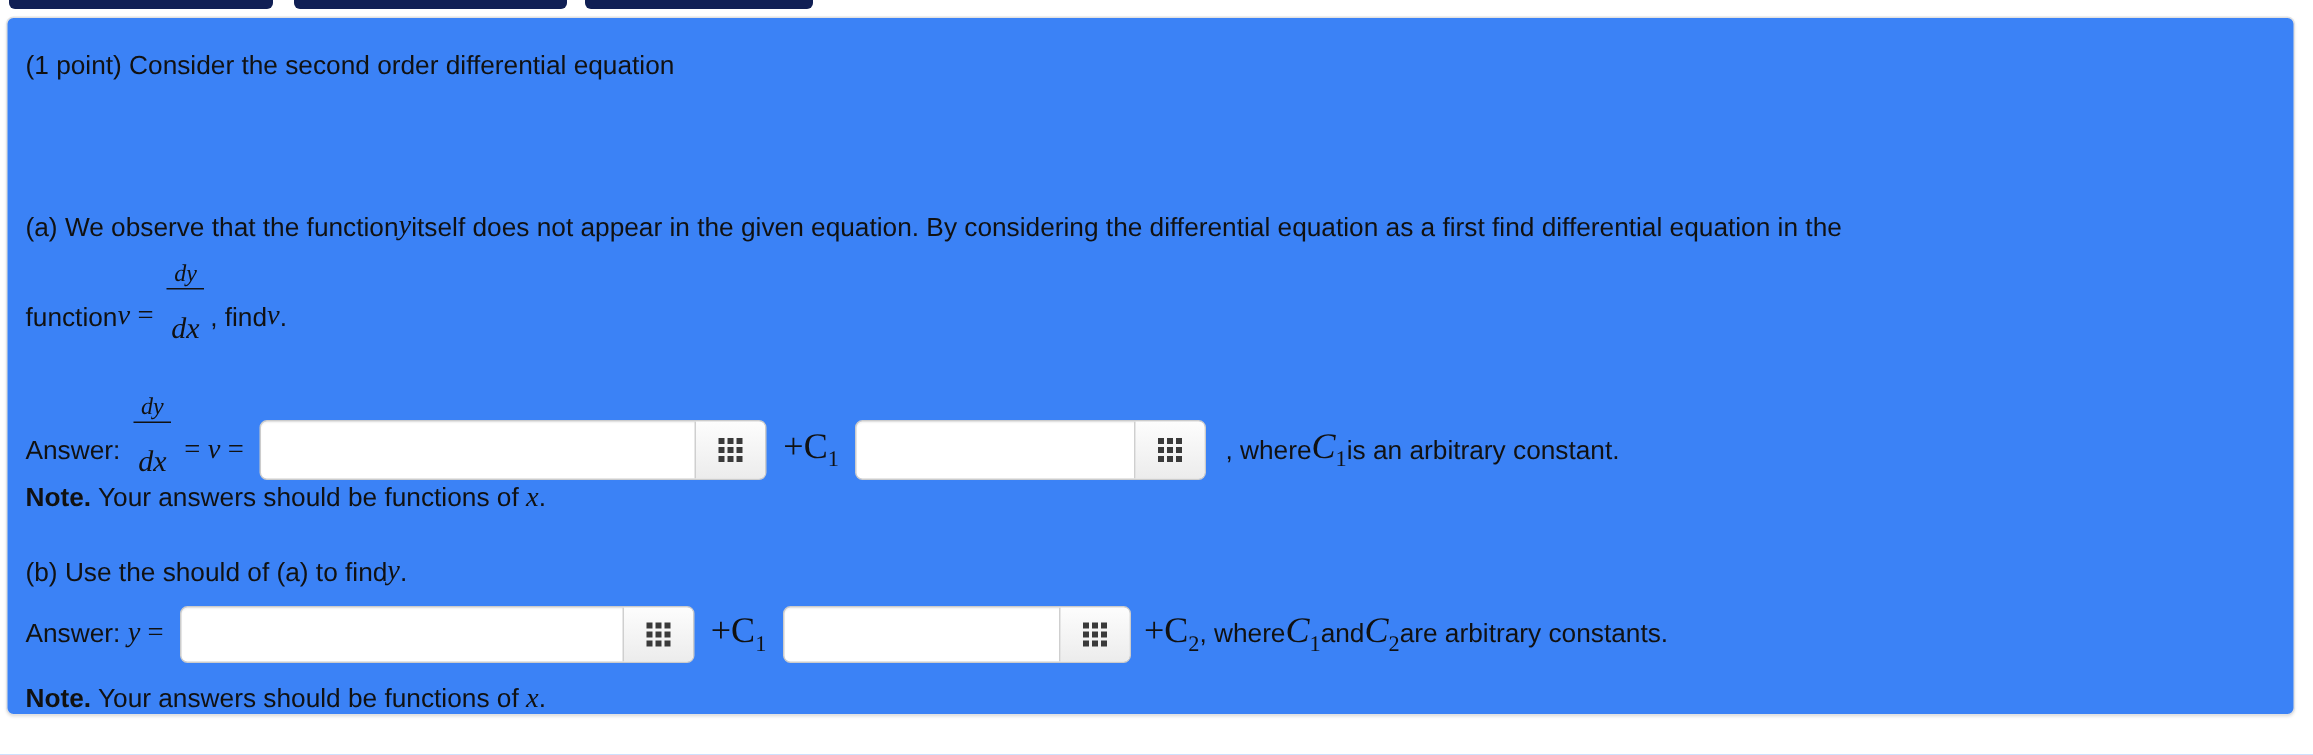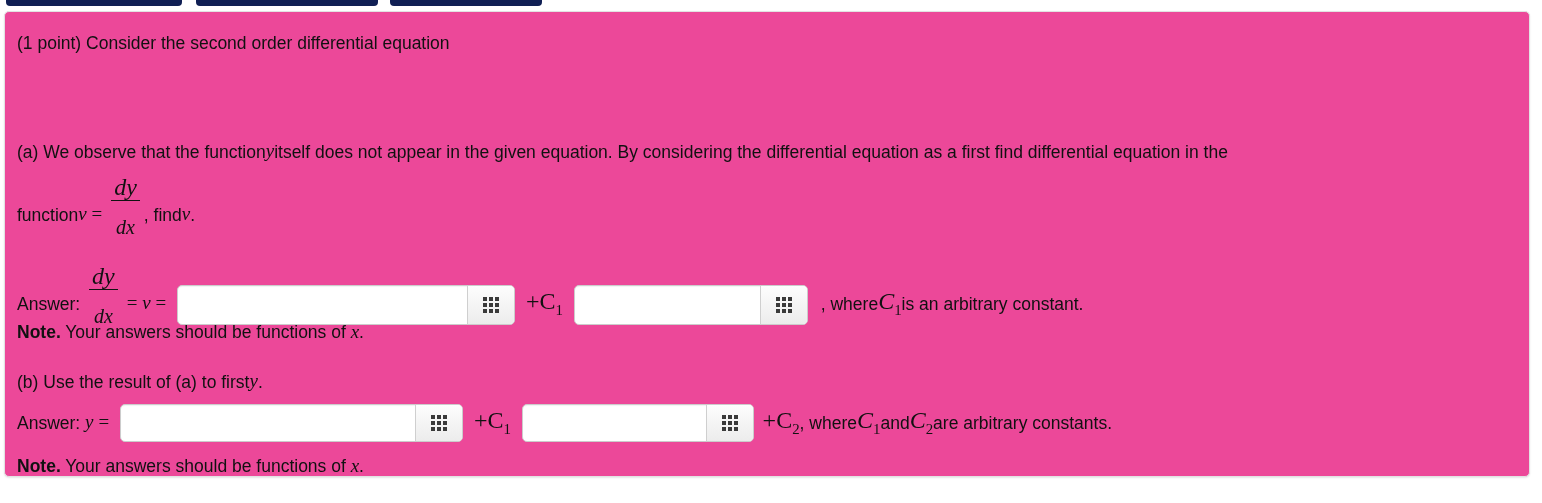--- a/index.html
+++ b/index.html
@@ -33,21 +33,21 @@
   .nav-btn.b2 { left: 196px; width: 182px; }
   .nav-btn.b3 { left: 390px; width: 152px; }
 
   
   .panel {
     position: absolute;
     left: 4px;
     top: 11px;
     width: 1526px;
     height: 466px;
-    background: #ec4899;
+    background: #3b82f6;
     border: 1px solid #e2e2e2;
     border-radius: 5px;
     box-shadow: 0 1px 2px rgba(0,0,0,0.10);
     box-sizing: border-box;
   }
 
   .content {
     position: relative;
     padding: 0;
     height: 100%;
@@ -95,21 +95,21 @@
     display: inline-block;
     vertical-align: middle;
     text-align: center;
     font-family: "Liberation Serif", serif;
     font-style: italic;
     line-height: 1.05;
     margin: 0 4px;
     position: relative;
     top: -1px;
   }
-  .frac .num { display: block; font-size: 24px; padding: 0 3px; }
+  .frac .num { display: block; font-size: 16px; padding: 0 3px; }
   .frac .den { display: block; font-size: 20px; padding: 16px 3px; border-top: 1.4px solid #111; }
 
   
   .display-eq {
     position: absolute;
     left: 0;
     top: 74px;
     width: 1524px;
     text-align: center;
     font-family: "Liberation Serif", serif;
@@ -248,21 +248,21 @@
       </span>
 
       <span class="lbl" style="margin-left:8px;">, where </span><span class="mathbig"><i>C</i><sub class="msub">1</sub></span><span class="lbl"> is an arbitrary constant.</span>
     </div>
 
     <div class="row note" style="left:12px; top:307px;">
       <b>Note.</b><span> Your answers should be functions of </span><span class="math">x</span><span>.</span>
     </div>
 
     <div class="row" style="left:12px; top:356px;">
-      <span class="lbl">(b) Use the result of (a) to first </span><span class="math">y</span><span class="lbl">.</span>
+      <span class="lbl">(b) Use the should of (a) to find </span><span class="math">y</span><span class="lbl">.</span>
     </div>
 
     <div class="row" style="left:12px; top:392px;">
       <span class="lbl">Answer:</span>
       <span class="math">y</span>
       <span class="math-up">=</span>
 
       <span class="ansfield" style="width:343px; height:38px; margin-left:6px;">
         <input type="text" style="width: 296px;" value="" placeholder="">
         <span class="kpad">

